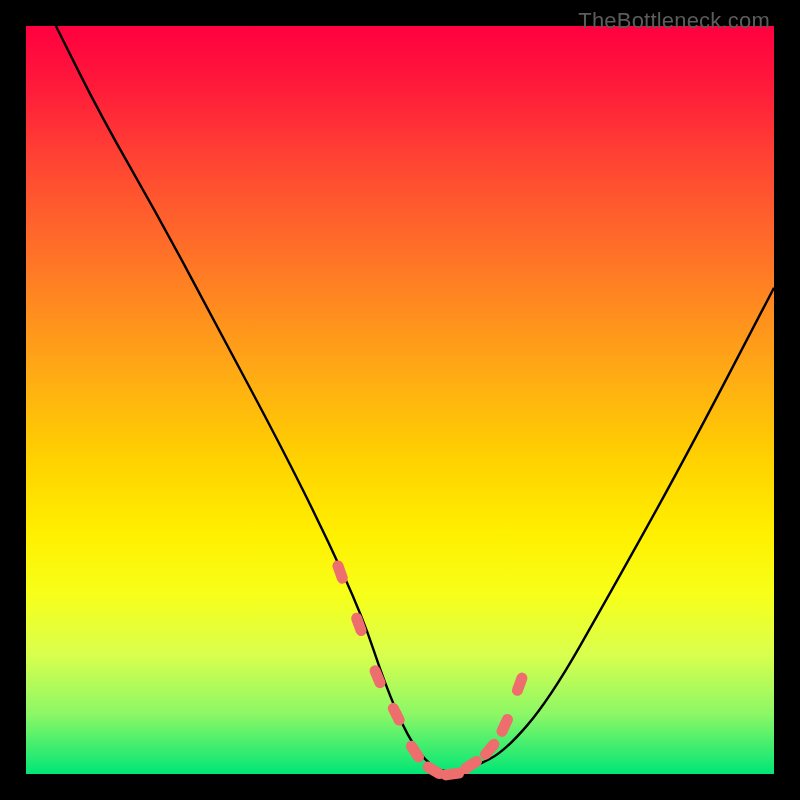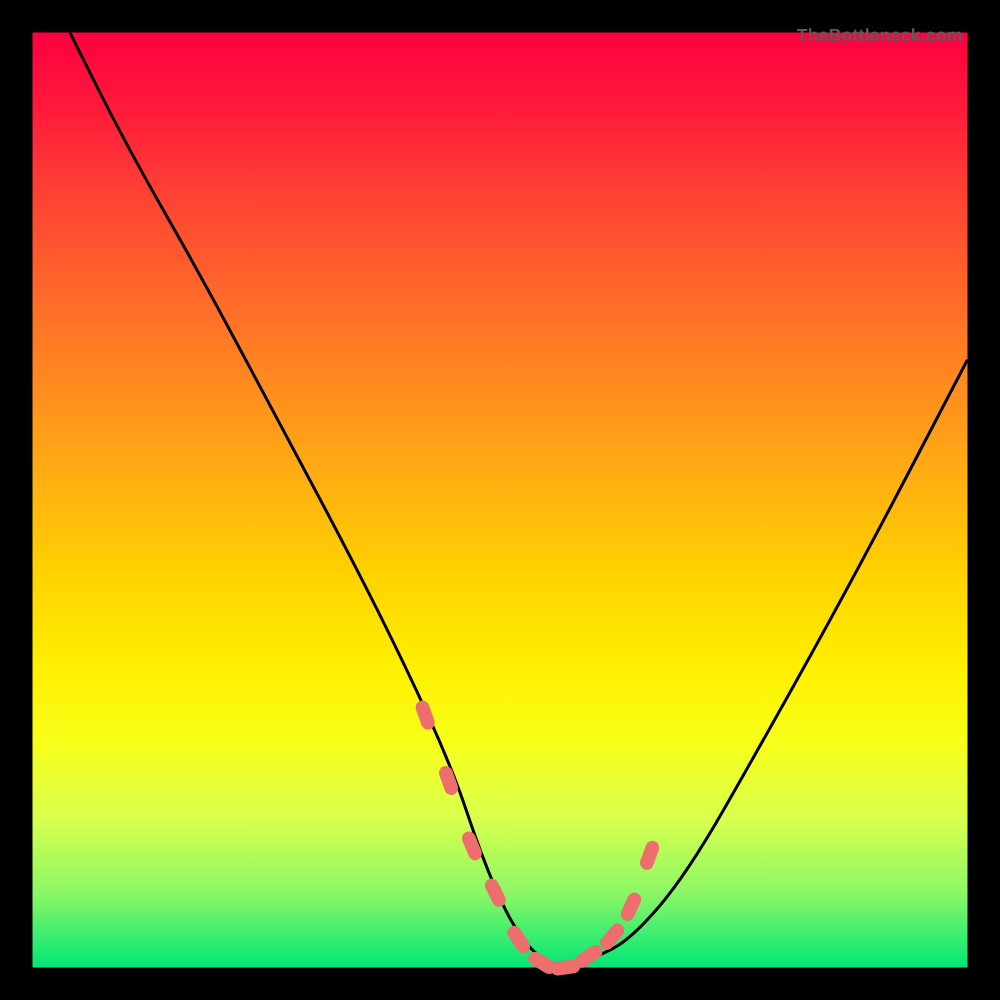--- a/index.html
+++ b/index.html
@@ -35,24 +35,24 @@
       #ffd200 58%,
       #fff000 68%,
       #f7ff1a 76%,
       #d9ff4d 84%,
       #8cf766 92%,
       #00e676 100%
     );
   }
   .watermark {
     position: absolute;
-    top: 20px;
+    top: 8px;
     right: 30px;
-    font-size: 14px;
-    font-weight: 700;
+    font-size: 22px;
+    font-weight: 400;
     color: #5c5c5c;
     letter-spacing: 0.2px;
     user-select: none;
   }
   svg.curve {
     position: absolute;
     left: 0;
     top: 0;
     width: 748px;
     height: 748px;

